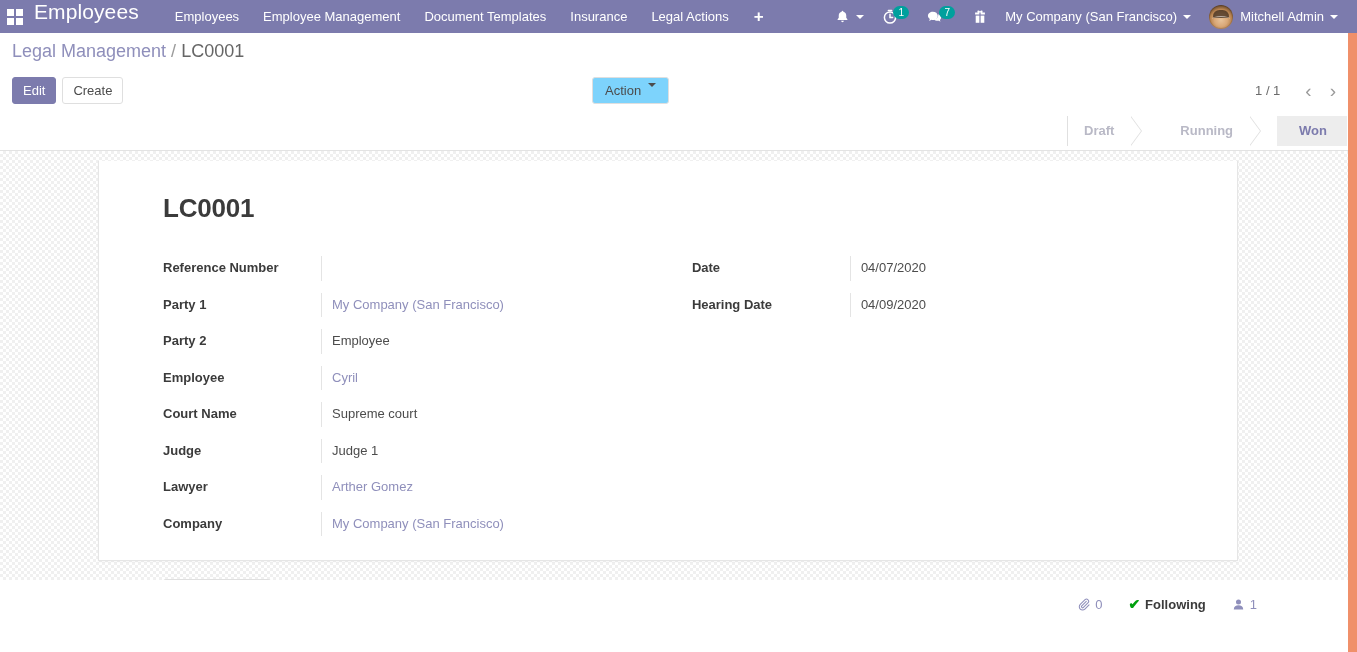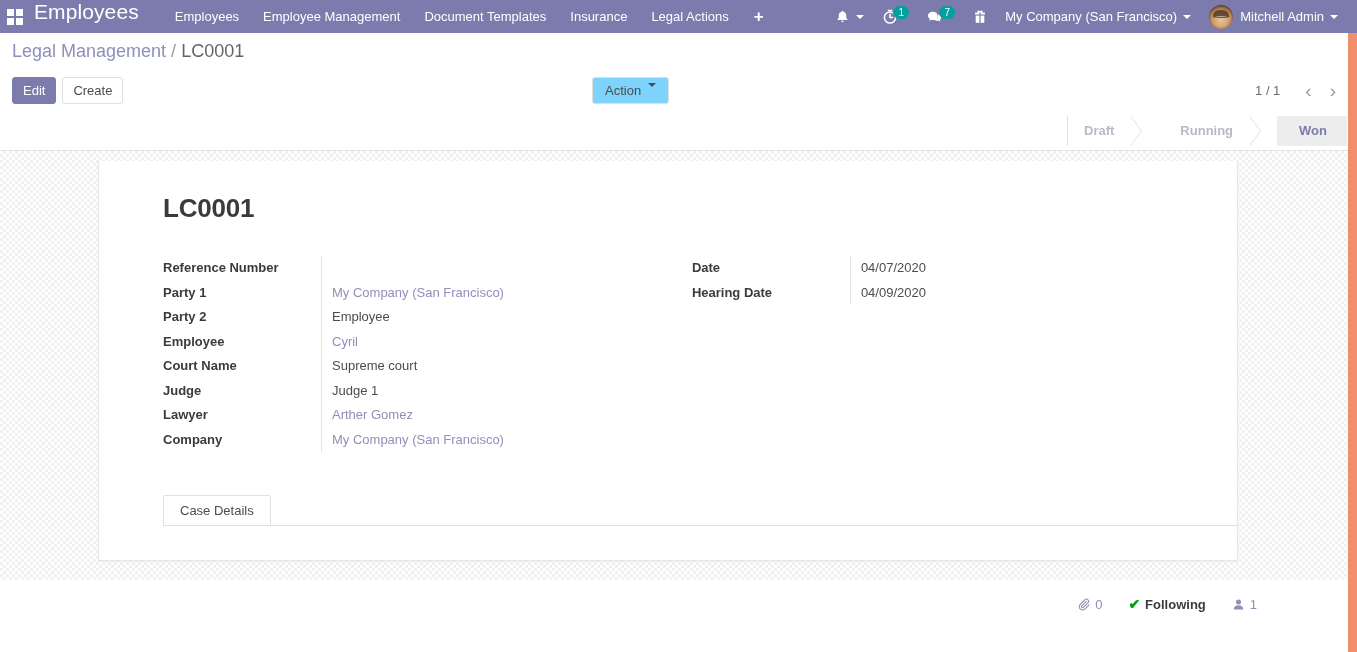--- a/index.html
+++ b/index.html
@@ -273,21 +273,21 @@
     letter-spacing: -0.2px;
   }
   .form-grid {
     display: flex;
     margin: 32px 0 0 0;
     padding-left: 32px;
   }
   .col {
     display: grid;
     grid-template-columns: 158px 1fr;
-    row-gap: 0;
+    row-gap: 12px;
     align-content: start;
   }
   .col-left { width: 536px; }
   .col-right { width: 520px; margin-left: 0; }
   .lbl {
     font-weight: bold;
     color: #3b3b3b;
     font-size: 13px;
     line-height: 24.5px;
     white-space: nowrap;

